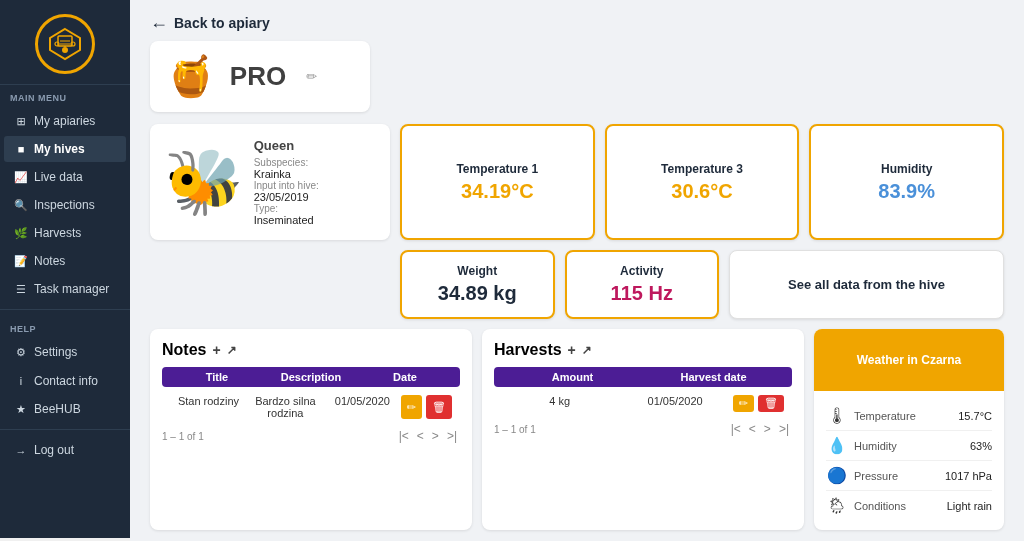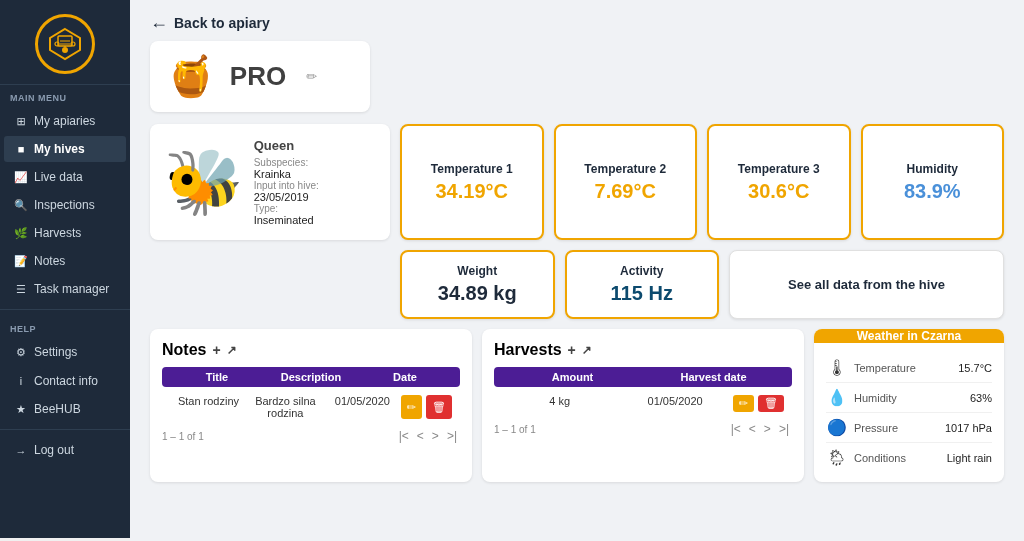--- a/index.html
+++ b/index.html
@@ -141,21 +141,21 @@
       margin-bottom: 4px;
       text-align: center;
     }
     .sensor-card .sensor-value {
       font-size: 20px;
       font-weight: bold;
       color: #f0a500;
       text-align: right;
     }
     .sensor-card .sensor-value.blue { color: #4a90d9; }
-    .sensor-card .sensor-value.red { color: #0c4a6e; }
+    .sensor-card .sensor-value.red { color: #be185d; }
 
     
     .all-data-card {
       background: #fff;
       border-radius: 8px;
       padding: 12px 14px;
       box-shadow: 0 1px 3px rgba(0,0,0,0.1);
       flex: 1;
       display: flex;
       align-items: center;
@@ -233,21 +233,21 @@
       box-shadow: 0 1px 3px rgba(0,0,0,0.1);
       flex: 0 0 190px;
       overflow: hidden;
     }
     .weather-header {
       background: #f0a500;
       color: #fff;
       text-align: center;
       font-size: 12px;
       font-weight: bold;
-      padding: 0;
+      padding: 24px;
     }
     .weather-body { padding: 10px 12px; }
     .weather-row {
       display: flex;
       align-items: center;
       font-size: 12px;
       color: #333;
       padding: 5px 0;
       border-bottom: 1px solid #f0f0f0;
       gap: 6px;
@@ -362,24 +362,20 @@
         <div class="q-label">Type:</div>
         <div class="q-value">Inseminated</div>
       </div>
     </div>
 
     <div class="sensor-card">
       <div class="sensor-label">Temperature 1</div>
       <div class="sensor-value">34.19°C</div>
     </div>
 
-    <div class="sensor-card">
-      <div class="sensor-label">Temperature 2</div>
-      <div class="sensor-value">7.69°C</div>
-    </div>
 
     <div class="sensor-card">
       <div class="sensor-label">Temperature 3</div>
       <div class="sensor-value">30.6°C</div>
     </div>
 
     <div class="sensor-card humidity-card">
       <div class="sensor-label">Humidity</div>
       <div class="sensor-value blue">83.9%</div>
     </div>

